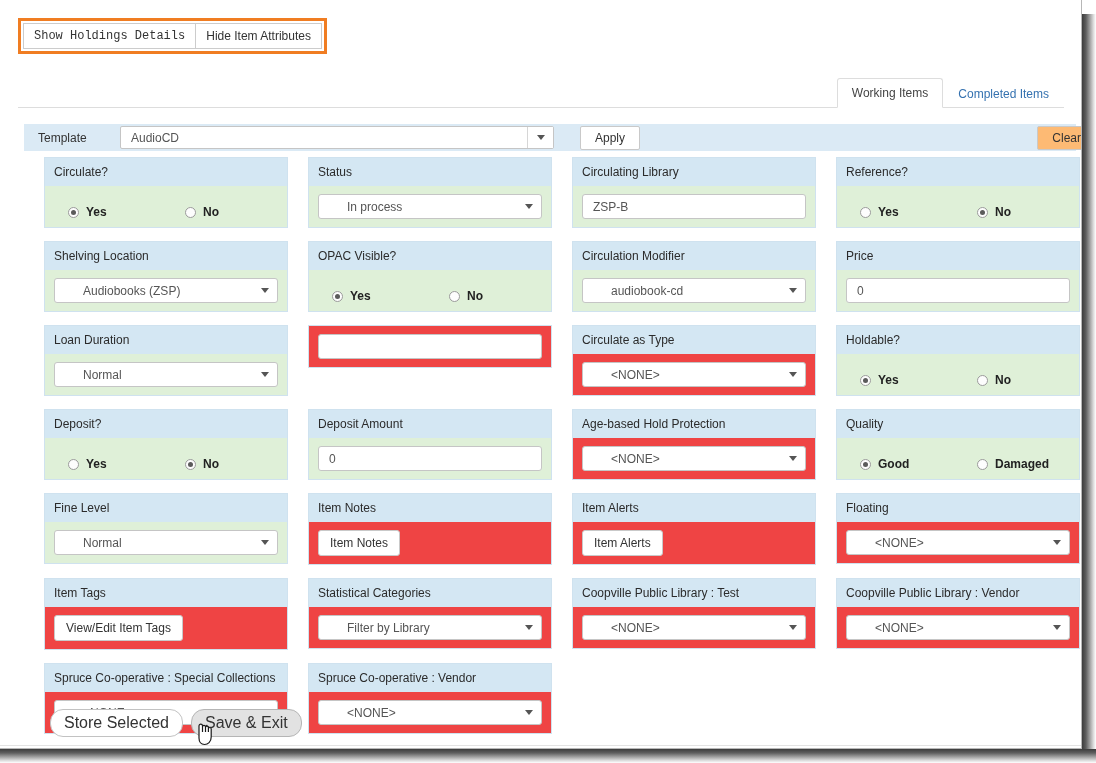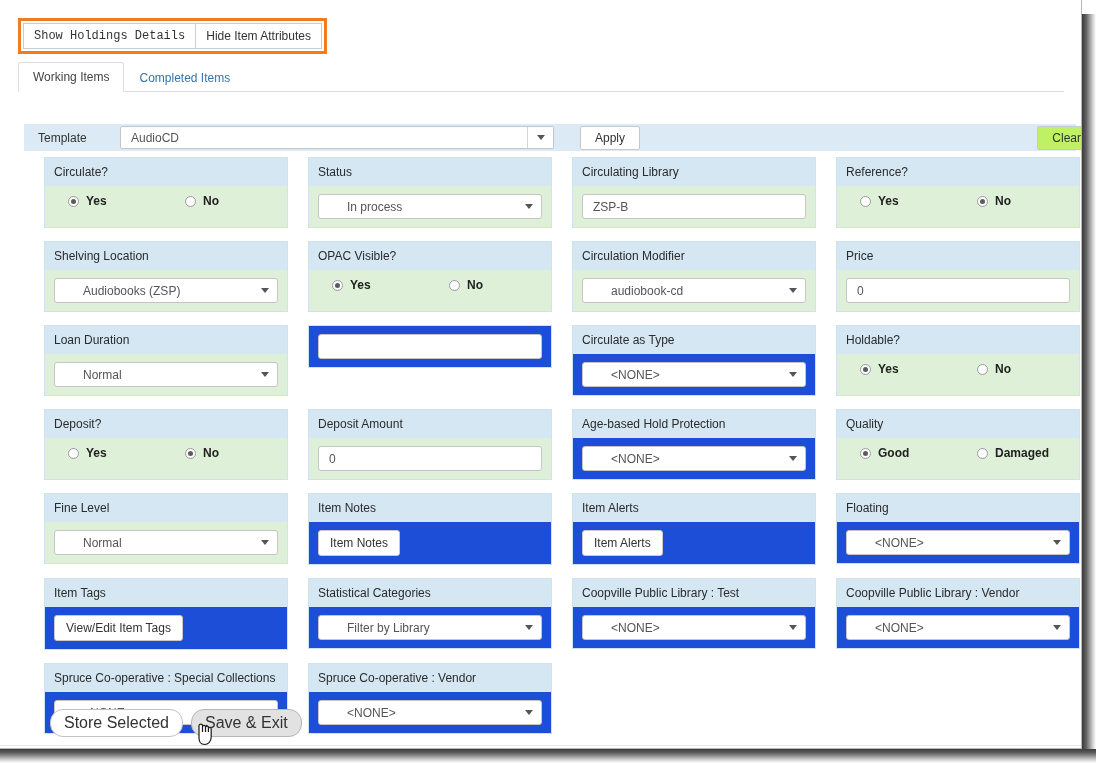--- a/index.html
+++ b/index.html
@@ -53,26 +53,27 @@
     padding: 5px 10px;
     line-height: 14px;
     white-space: nowrap;
     cursor: pointer;
   }
   .btn-group .btn { margin-left: -1px; }
   .btn-group .btn:first-child { margin-left: 0; font-family: Liberation Mono, monospace; }
 
   
   .tabs {
-    position: absolute; left: 18px; top: 62px;
+    position: absolute; left: 18px; top: 78px;
     width: 1046px;
     height: 30px;
     border-bottom: 1px solid #dddddd;
     display: flex;
     align-items: flex-end;
+    justify-content: flex-end;
   }
   .tab {
     font-size: 12px;
     padding: 7px 14px 6px 14px;
     line-height: 15px;
     cursor: pointer;
     border: 1px solid transparent;
     border-bottom: none;
     color: #3572b0;
     background: transparent;
@@ -130,21 +131,21 @@
     border: 1px solid #c9c9c9;
     border-radius: 2px;
     padding: 4px 14px;
     color: #333333;
     cursor: pointer;
   }
   .clear-btn {
     position: absolute;
     right: -20px; top: 2px;
     font-size: 12px;
-    background: #bef264;
+    background: #fdba74;
     border: 1px solid #c9c9c9;
     border-radius: 2px;
     padding: 4px 14px;
     color: #333333;
     cursor: pointer;
     overflow: hidden;
     white-space: nowrap;
   }
 
   
@@ -165,24 +166,24 @@
     font-weight: normal;
     color: #2b2b2b;
     padding: 7px 9px 7px 9px;
     line-height: 14px;
     height: 28px;
   }
   .panel-body {
     padding: 8px 9px;
     min-height: 41px;
     display: flex;
-    align-items: flex-start;
+    align-items: flex-end;
   }
   .panel-body.green { background: #dff0d8; }
-  .panel-body.white { background: #1d4ed8; }
+  .panel-body.white { background: #ef4444; }
 
   .sel {
     position: relative;
     width: 100%; height: 25px;
     background: #ffffff;
     border: 1px solid #c5c5c5;
     border-radius: 3px;
     display: flex; align-items: center;
     font-size: 12px; color: #555555;
     padding-left: 28px;

